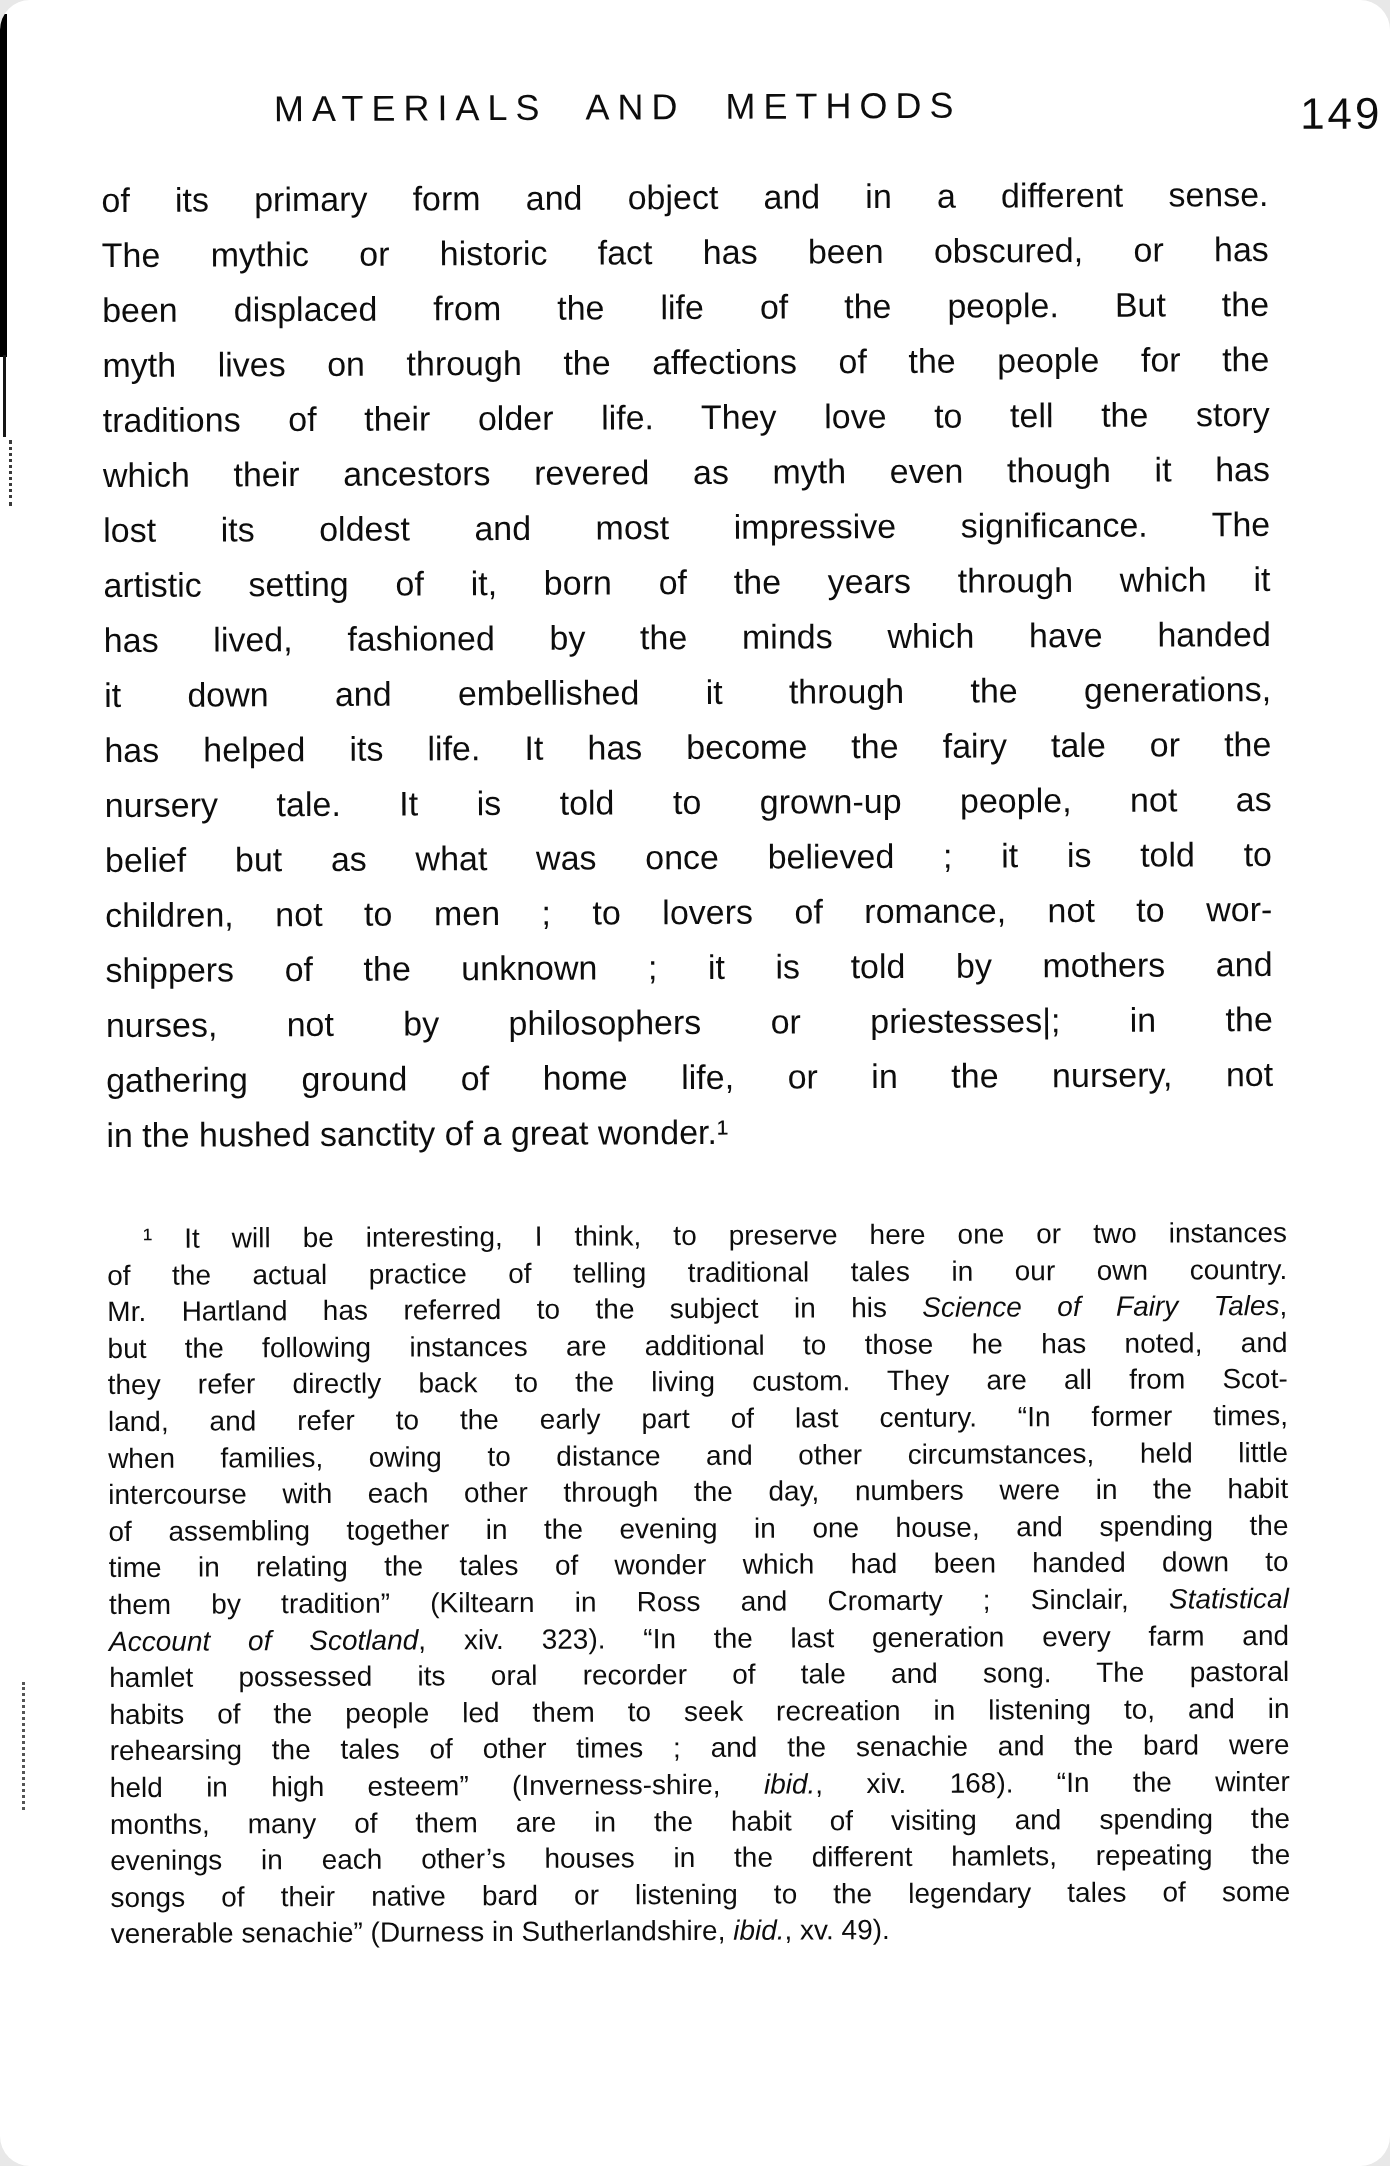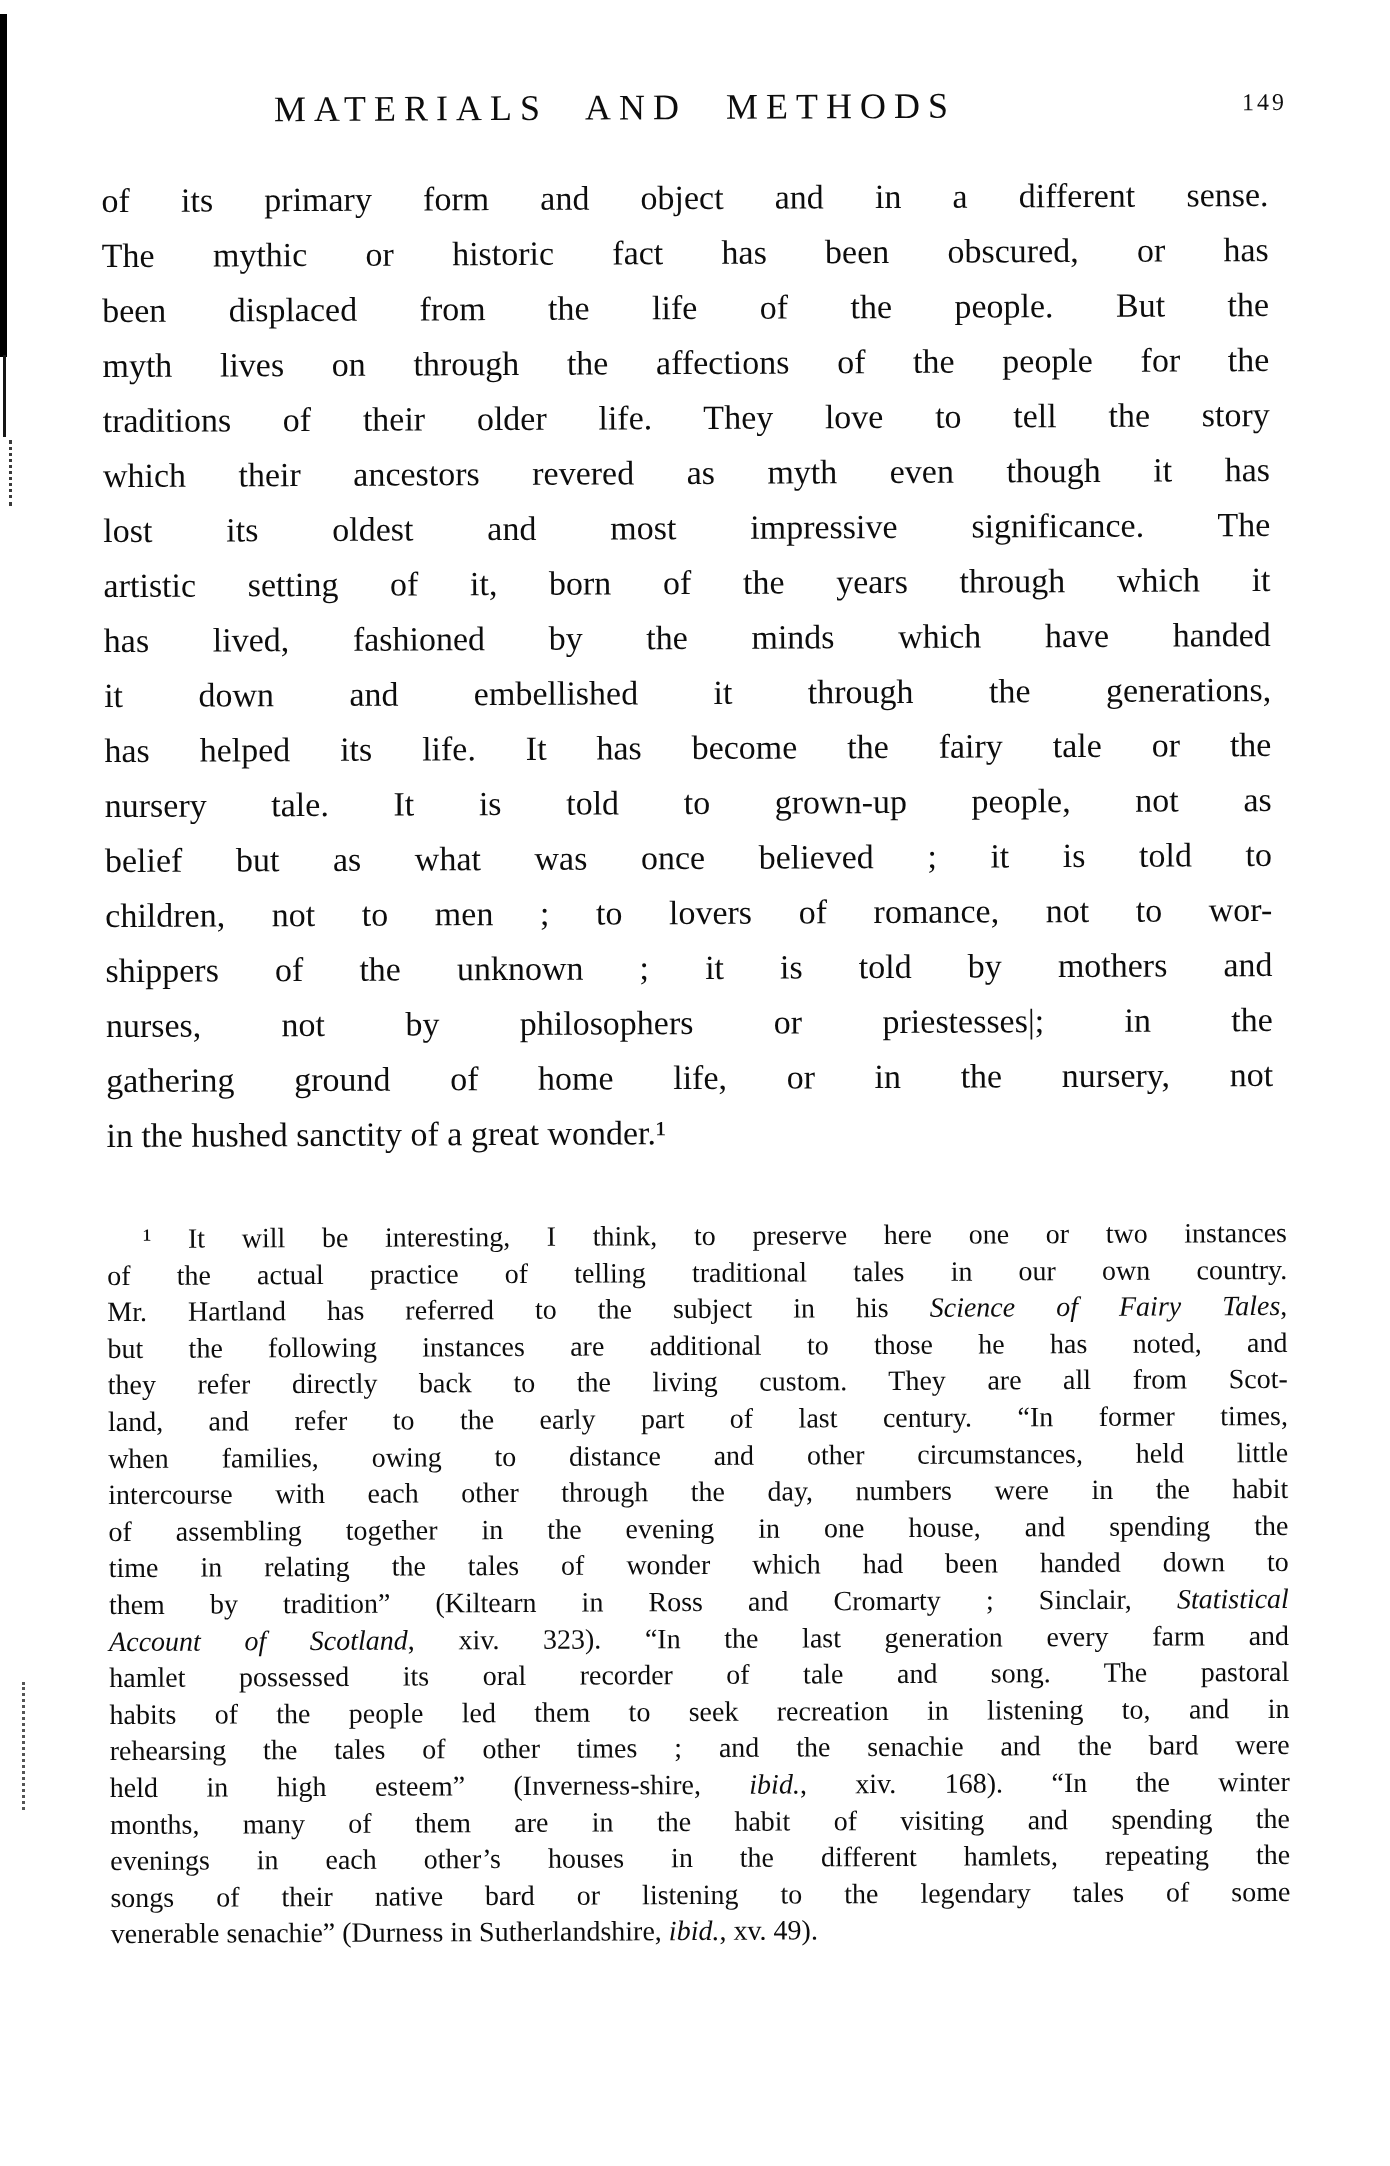--- a/index.html
+++ b/index.html
@@ -6,43 +6,44 @@
     margin: 0;
     padding: 0;
     background: #e8e8e8;
   }
   .page {
     position: relative;
     width: 1390px;
     height: 2166px;
     background: #ffffff;
     overflow: hidden;
-    font-family: Liberation Serif, serif;
+    font-family: Liberation Sans, sans-serif;
     color: #0d0d0d;
+    border-radius: 30px;
   }
   .content {
     position: absolute;
     left: 0; top: 0; right: 0; bottom: 0;
     transform: rotate(-0.3deg);
     transform-origin: 50% 40%;
   }
   .running-head {
     position: absolute;
     left: 278px;
     top: 86px;
     font-size: 36px;
     letter-spacing: 8px;
     word-spacing: 22px;
     white-space: nowrap;
   }
   .page-number {
     position: absolute;
-    left: 1246px;
+    left: 1304px;
     top: 92px;
-    font-size: 24px;
+    font-size: 44px;
     letter-spacing: 3px;
   }
   .body-text {
     position: absolute;
     left: 105px;
     top: 170px;
     width: 1167px;
     font-size: 34px;
     line-height: 55px;
   }

